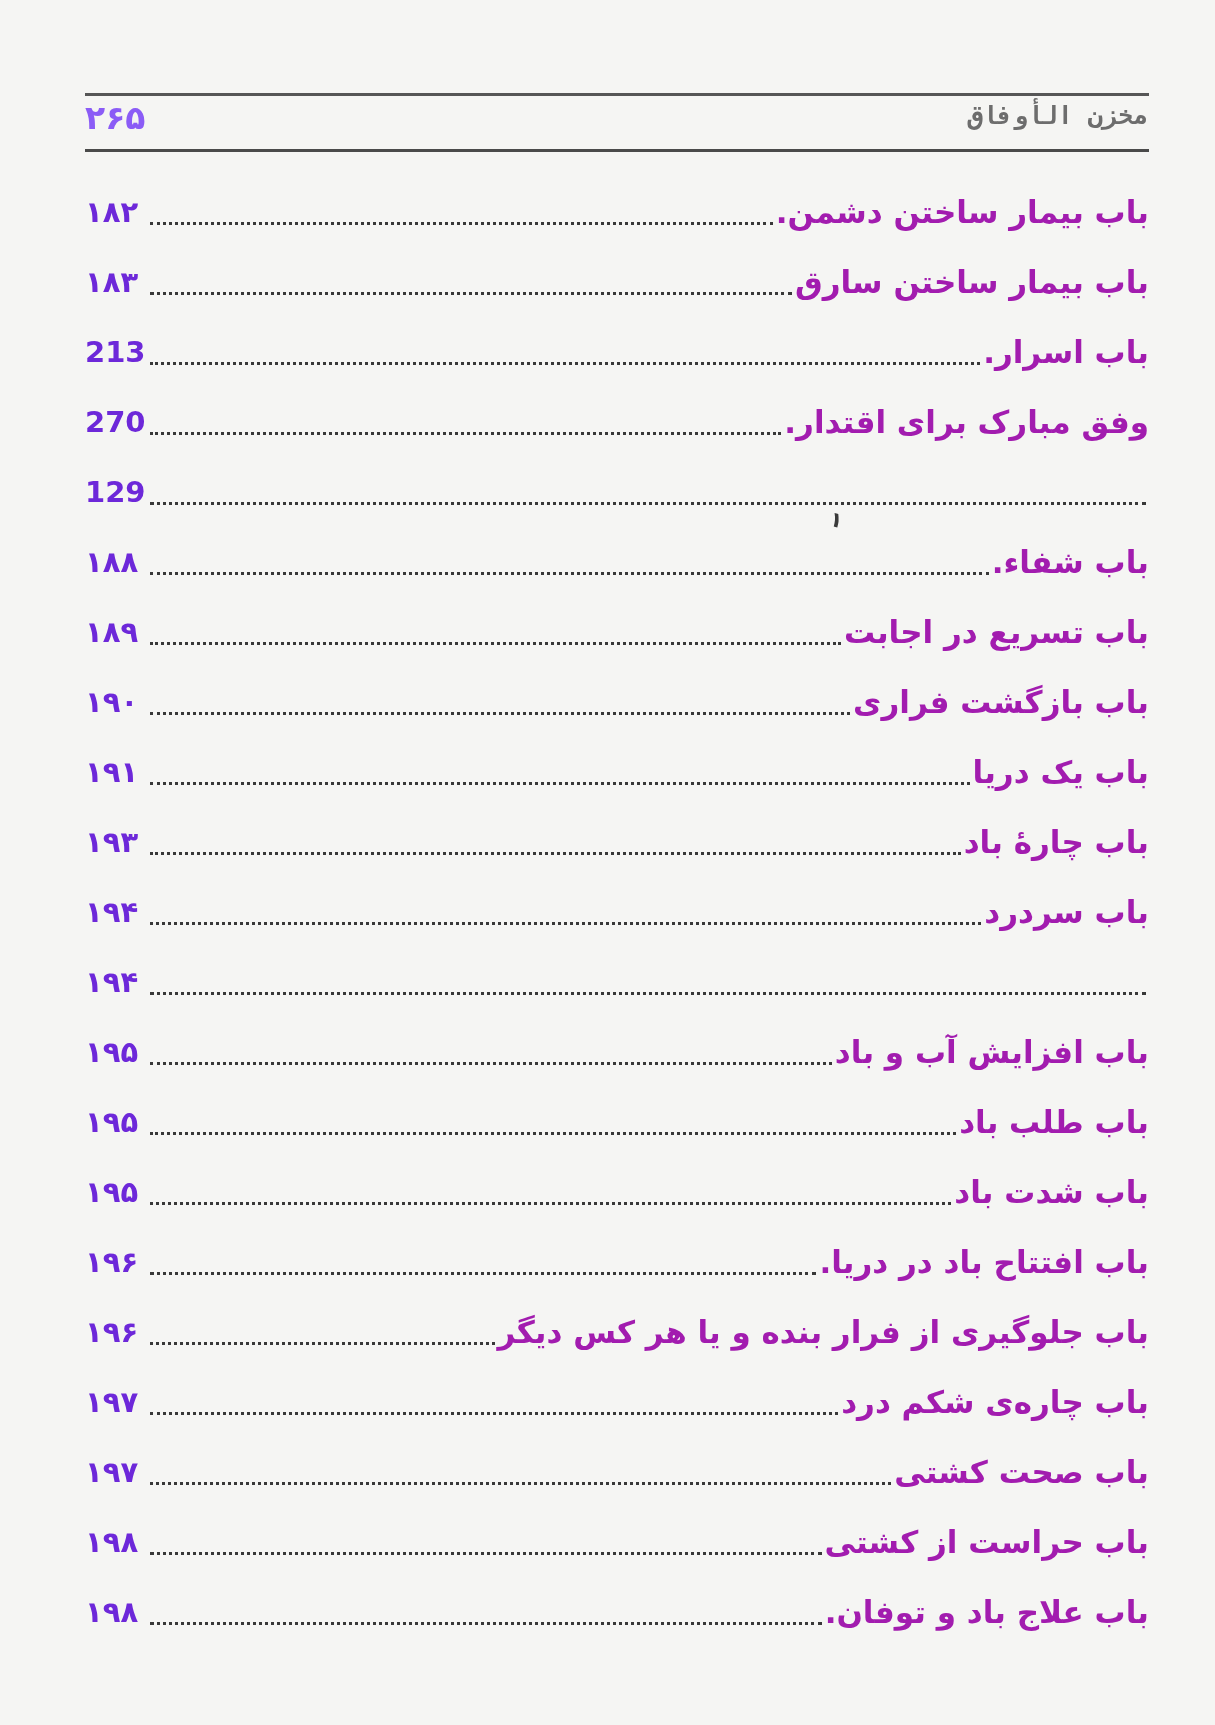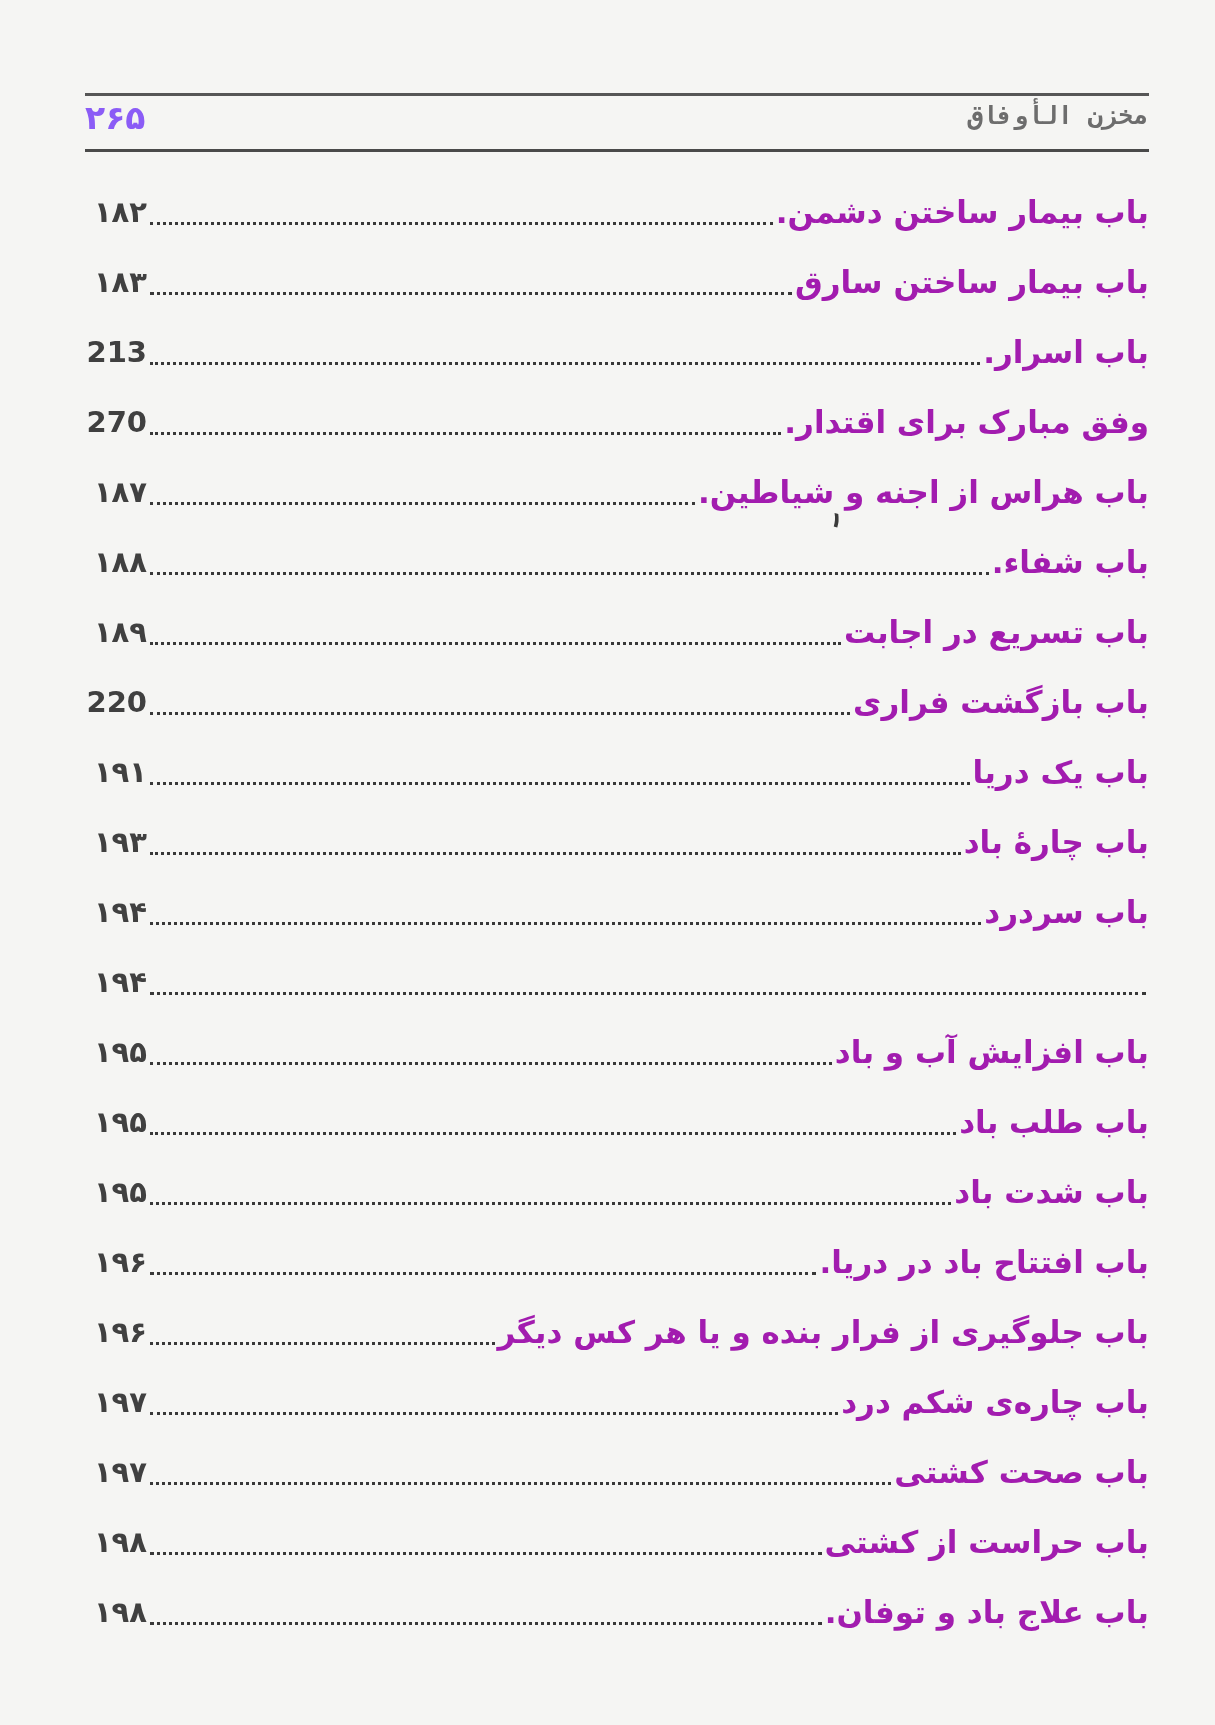--- a/index.html
+++ b/index.html
@@ -68,23 +68,23 @@
     flex: 1 1 auto;
     height: 0;
     border-bottom: 3.5px dotted #383838;
     transform: translateY(11px);
     margin: 0 3px;
     min-width: 20px;
   }
   .num {
     font-size: 29px;
     font-weight: 700;
-    color: #404040;
+    color: #6d28d9;
     min-width: 62px;
-    text-align: right;
+    text-align: left;
     white-space: nowrap;
   }
   
   .stray {
     position: absolute;
     top: 508px;
     left: 830px;
     font-size: 21px;
     font-weight: 700;
     color: #3a3a3a;
@@ -124,41 +124,40 @@
         <span class="num">213</span>
       </div>
 
       <div class="row">
         <span class="title">وفق مبارک برای اقتدار.</span>
         <span class="dots"></span>
         <span class="num">270</span>
       </div>
 
       <div class="row">
-        <span class="title">باب هراس از اجنه و شیاطین.</span>
-        <span class="dots"></span>
-        <span class="num">۱۸۷</span>
+        <span class="dots"></span>
+        <span class="num">129</span>
       </div>
 
       <div class="row">
         <span class="title">باب شفاء.</span>
         <span class="dots"></span>
         <span class="num">۱۸۸</span>
       </div>
 
       <div class="row">
         <span class="title">باب تسریع در اجابت</span>
         <span class="dots"></span>
         <span class="num">۱۸۹</span>
       </div>
 
       <div class="row">
         <span class="title">باب بازگشت فراری</span>
         <span class="dots"></span>
-        <span class="num">220</span>
+        <span class="num">۱۹۰</span>
       </div>
 
       <div class="row">
         <span class="title">باب یک دریا</span>
         <span class="dots"></span>
         <span class="num">۱۹۱</span>
       </div>
 
       <div class="row">
         <span class="title">باب چارهٔ باد</span>

